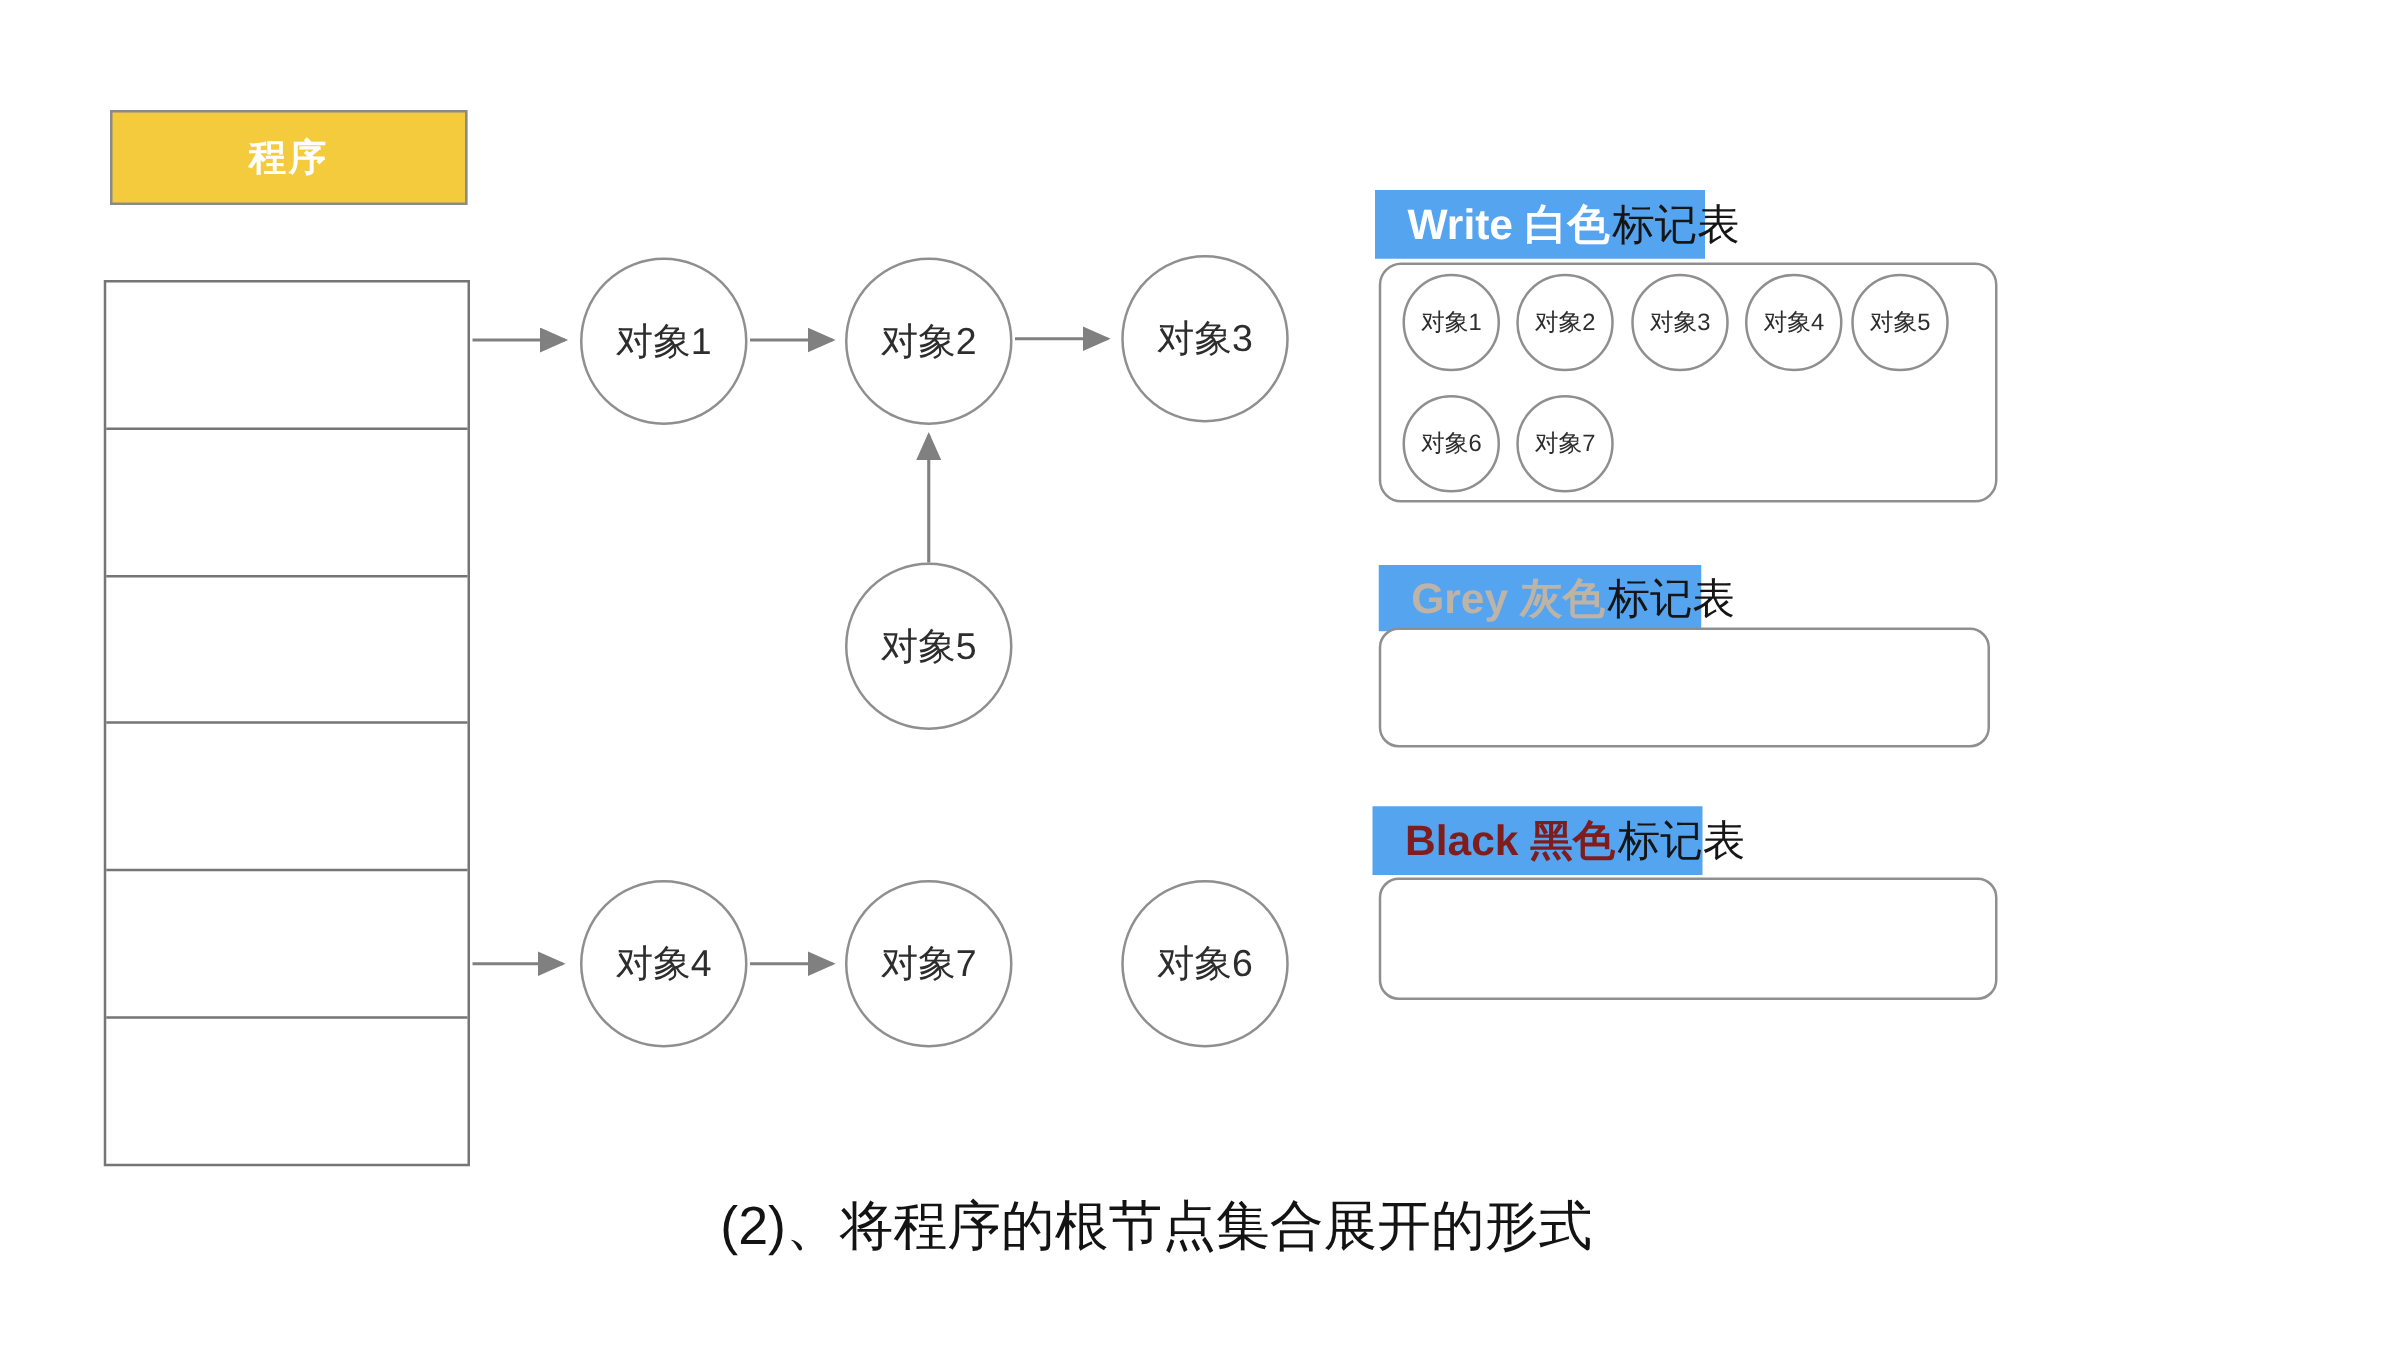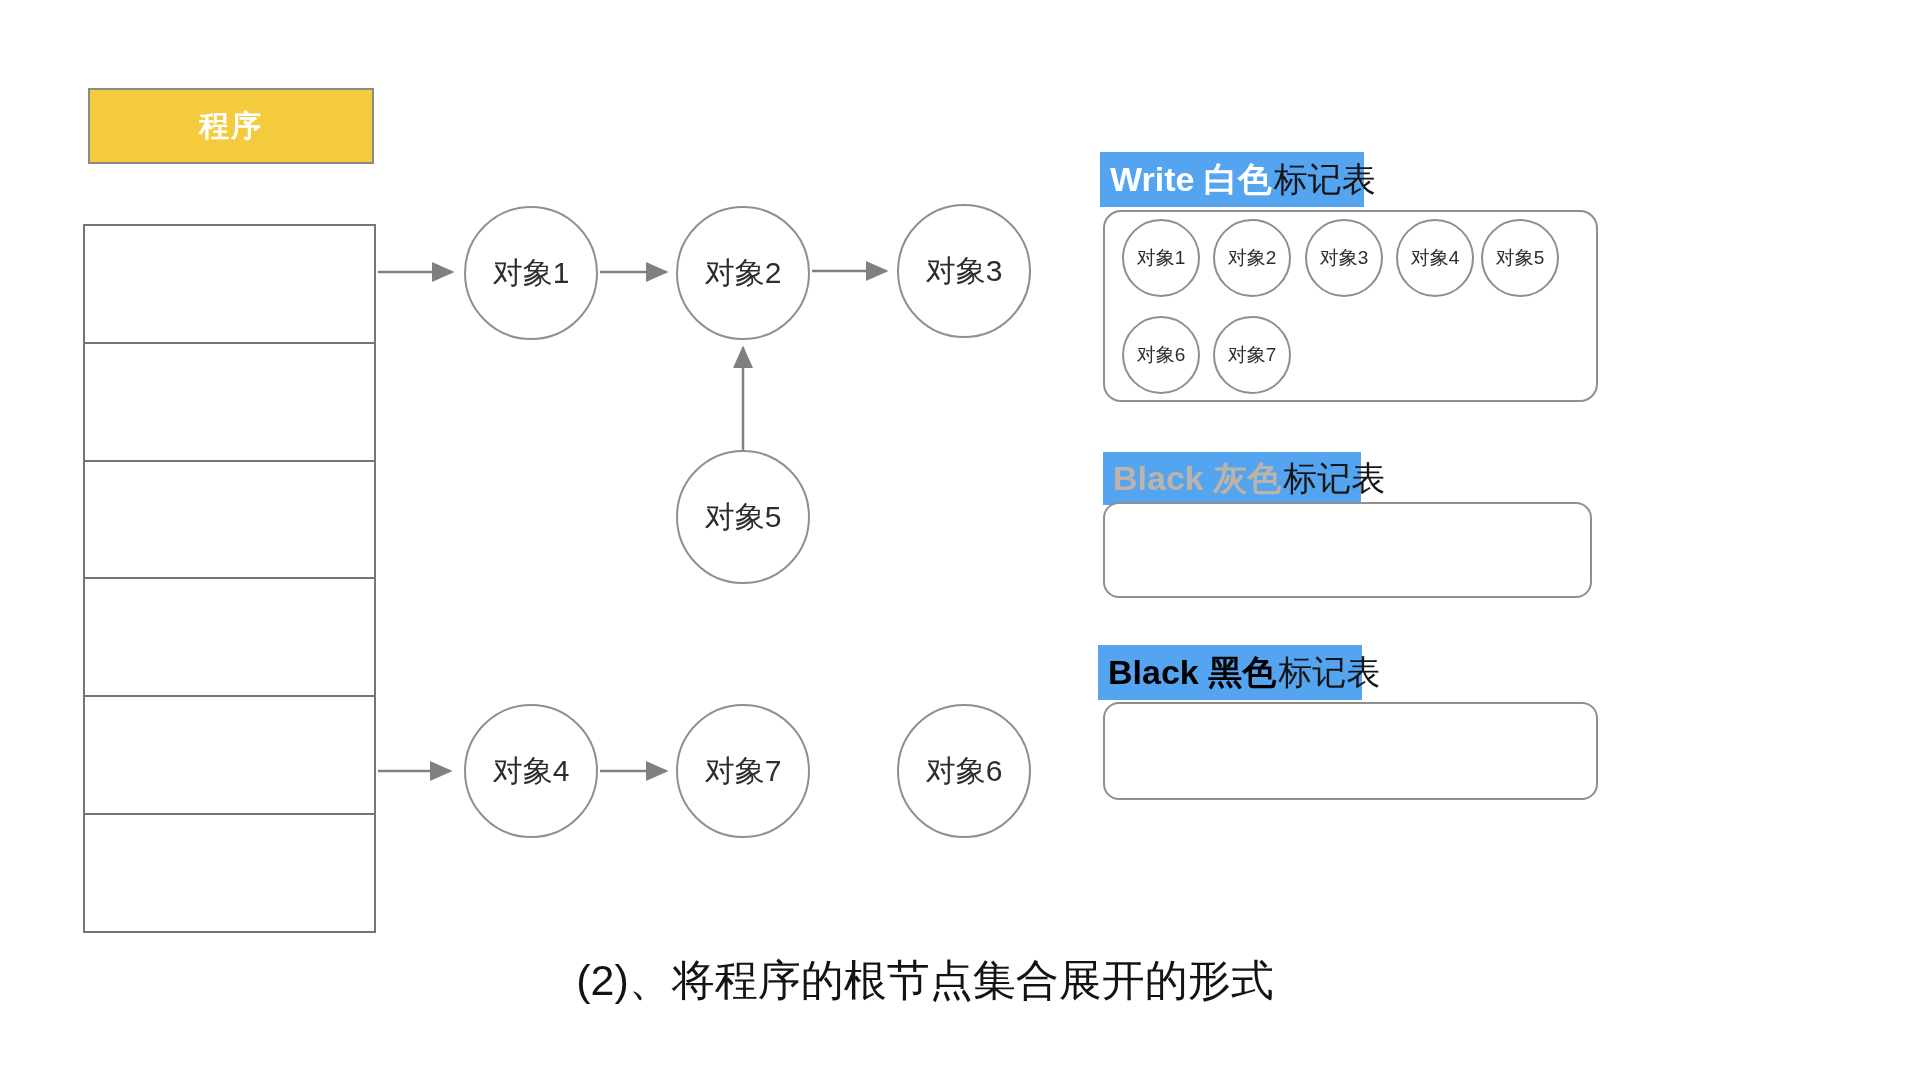--- a/index.html
+++ b/index.html
@@ -41,32 +41,32 @@
   .node2{left:676px;top:206px;}
   .node3{left:897px;top:204px;}
   .node5{left:676px;top:450px;}
   .node4{left:464px;top:704px;}
   .node7{left:676px;top:704px;}
   .node6{left:897px;top:704px;}
   .arrow-layer{position:absolute;left:0;top:0;width:1920px;height:1080px;pointer-events:none;}
   
   .mark-label{
     position:absolute;height:55px;background:#55A4F0;box-sizing:border-box;
-    display:flex;align-items:center;padding-left:10px;
+    display:flex;align-items:center;padding-left:26px;
     font-size:34px;white-space:nowrap;
   }
   .mark-label .prefix{font-weight:bold;margin-right:2px;}
   .write-label{left:1100px;top:152px;width:264px;}
   .write-label .prefix{color:#ffffff;}
   .write-label .suffix{color:#151515;}
   .grey-label{left:1103px;top:452px;width:258px;height:53px;}
   .grey-label .prefix{color:#BDB3A7;}
   .grey-label .suffix{color:#151515;}
   .black-label{left:1098px;top:645px;width:264px;}
-  .black-label .prefix{color:#000000;}
+  .black-label .prefix{color:#7f1d1d;}
   .black-label .suffix{color:#151515;}
   .mark-box{
     position:absolute;background:#ffffff;border:2px solid #8F8F8F;
     box-sizing:border-box;border-radius:18px;
   }
   .white-box{left:1103px;top:210px;width:495px;height:192px;}
   .grey-box{left:1103px;top:502px;width:489px;height:96px;border-radius:16px;}
   .black-box{left:1103px;top:702px;width:495px;height:98px;border-radius:16px;}
   .mini{
     position:absolute;width:78px;height:78px;border-radius:50%;
@@ -158,21 +158,21 @@
       </div>
     <div class="mini m6">
         <span>对象6</span>
       </div>
     <div class="mini m7">
         <span>对象7</span>
       </div>
   </div>
 
   <div class="mark-label grey-label">
-    <span class="prefix">Black 灰色</span>
+    <span class="prefix">Grey 灰色</span>
       <span class="suffix">标记表</span>
   </div>
   <div class="mark-box grey-box"></div>
 
   <div class="mark-label black-label">
     <span class="prefix">Black 黑色</span>
       <span class="suffix">标记表</span>
   </div>
   <div class="mark-box black-box"></div>
 

